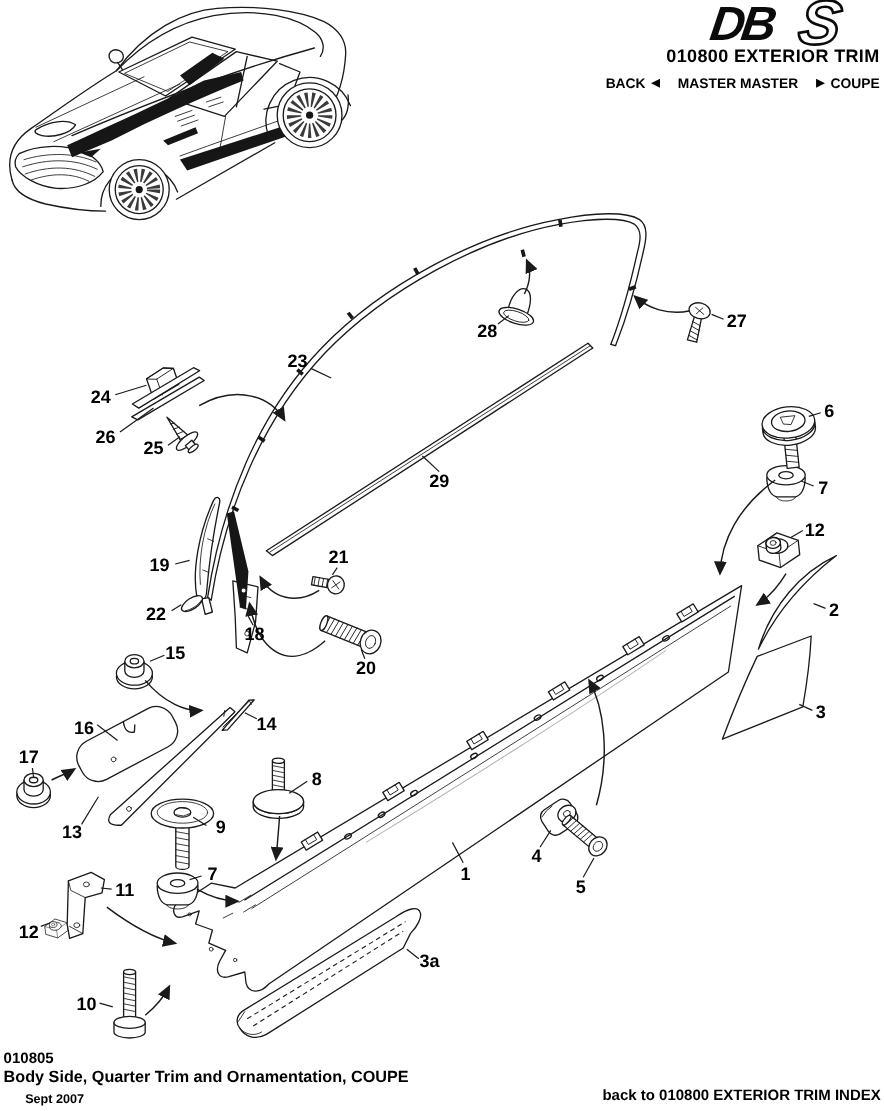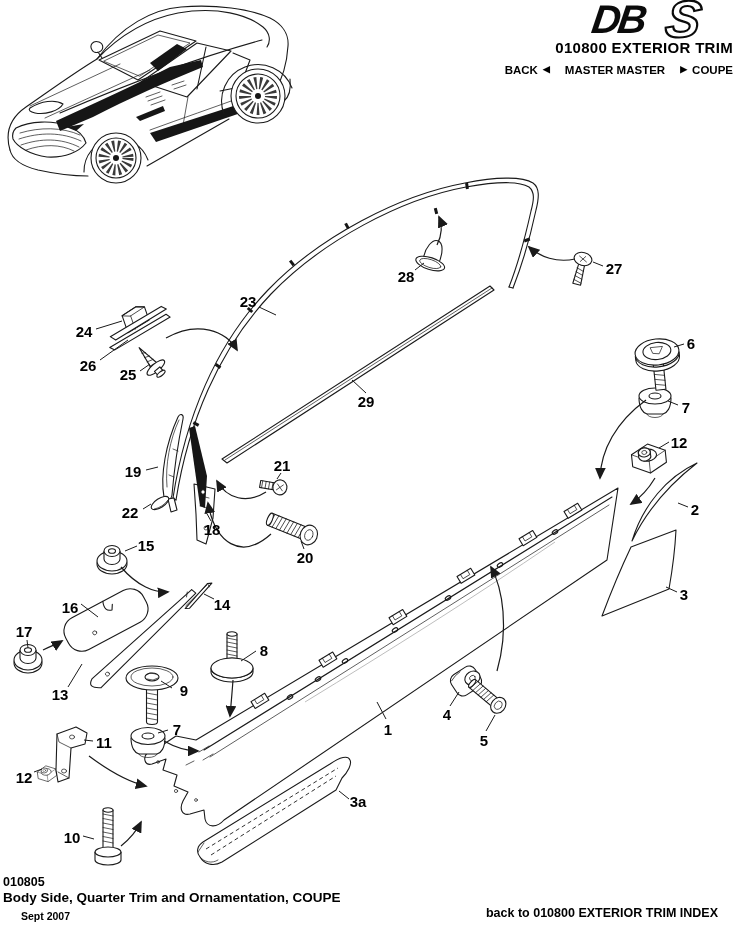--- a/index.html
+++ b/index.html
@@ -9,21 +9,21 @@
   .logo-svg{position:absolute;top:0;right:0;}
   .hdr-title{position:absolute;top:39px;right:4px;font-size:15px;font-weight:bold;letter-spacing:.3px;}
   .hdr-nav{position:absolute;top:64px;right:4px;font-size:11.5px;font-weight:bold;
            display:flex;gap:15px;align-items:center;}
   .hdr-nav .navlink{cursor:pointer;display:flex;gap:5px;align-items:center;}
   .hdr-nav .tri{font-size:9px;position:relative;top:-1px;}
   
   .f-num{position:absolute;left:3px;top:875px;font-size:12.5px;font-weight:bold;}
   .f-title{position:absolute;left:3px;top:890px;font-size:13.5px;font-weight:bold;}
   .f-date{position:absolute;left:1px;top:910px;font-size:10.5px;font-weight:bold;margin-left:20px;}
-  .f-link{position:absolute;right:19px;top:906px;font-size:12.5px;font-weight:bold;cursor:pointer;}
+  .f-link{position:absolute;right:3px;top:906px;font-size:12.5px;font-weight:bold;cursor:pointer;}
   
   svg.diagram{position:absolute;left:0;top:0;}
   .ln{stroke:#1a1a1a;fill:none;stroke-width:1.1;stroke-linecap:round;stroke-linejoin:round;}
   .lt{stroke:#1a1a1a;fill:none;stroke-width:.7;stroke-linecap:round;}
   .fw{fill:#fff;stroke:#1a1a1a;stroke-width:1.1;stroke-linejoin:round;}
   .fd{fill:#161616;stroke:none;}
   .arrow{fill:none;stroke:#1a1a1a;stroke-width:1.2;marker-end:url(#ah);}
   .ldr{stroke:#1a1a1a;stroke-width:1;fill:none;}
   .callout{font-family:"Liberation Sans",sans-serif;font-size:15px;font-weight:bold;fill:#000;
            text-anchor:middle;dominant-baseline:central;}

